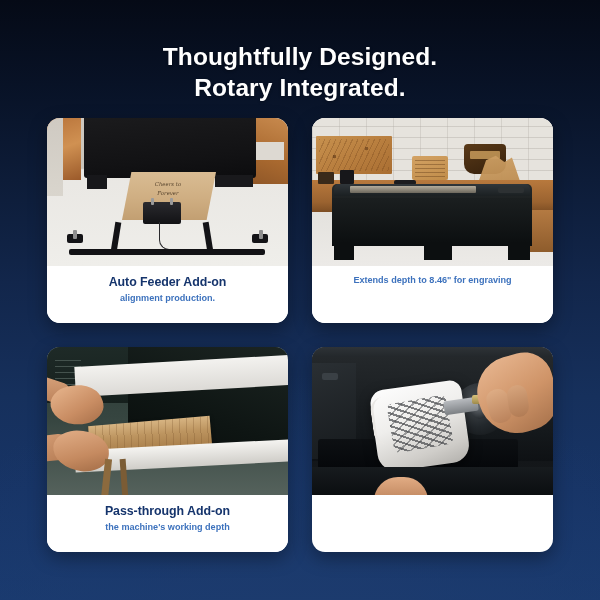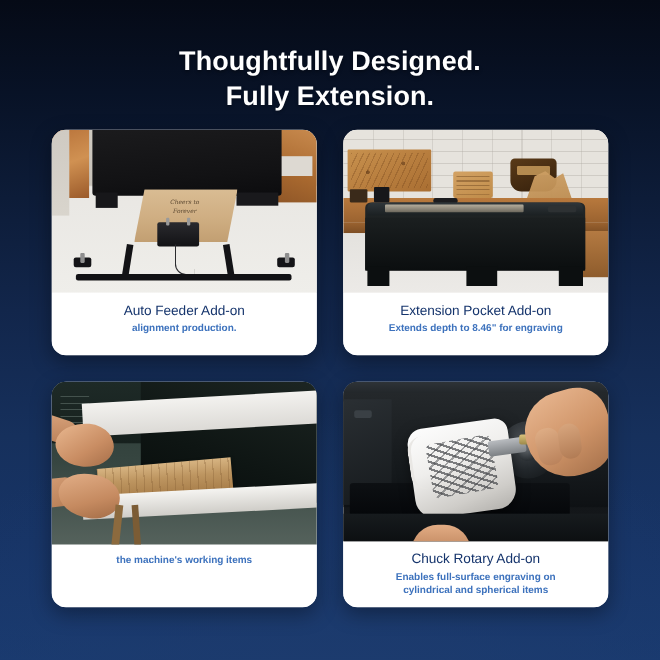--- a/index.html
+++ b/index.html
@@ -84,21 +84,21 @@
   .card-caption {
     flex: 1;
     padding: 9px 10px 10px;
     text-align: center;
     background: #ffffff;
   }
 
   .card-title {
     color: #15346c;
     font-size: 12.4px;
-    font-weight: 400;
+    font-weight: 700;
     letter-spacing: -0.05px;
     line-height: 15px;
     margin-bottom: 3px;
     white-space: nowrap;
   }
 
   .card-desc {
     color: #3d72bd;
     font-size: 9.1px;
     font-weight: 600;
@@ -434,21 +434,21 @@
     background: linear-gradient(180deg, #171b1e 0%, #0b0e10 100%);
   }
 </style>
 </head>
 <body>
 
 <div id="promo-page">
 
   <h1 id="headline">
     <span class="hl-line">Thoughtfully Designed.</span>
-    <span class="hl-line">Fully Extension.</span>
+    <span class="hl-line">Rotary Integrated.</span>
   </h1>
 
   <div id="card-grid">
 
     <div class="card">
       <div class="card-photo ph1">
         <div class="wall-left"></div>
         <div class="wall-left2"></div>
         <div class="wall-right"></div>
         <div class="wall-right-panel"></div>
@@ -494,21 +494,20 @@
         <div class="body"></div>
         <div class="pocket"></div>
         <div class="lid"></div>
         <div class="lid-glass"></div>
         <div class="panel-btn"></div>
         <div class="leg-a"></div>
         <div class="leg-b"></div>
         <div class="leg-c"></div>
       </div>
       <div class="card-caption">
-        <div class="card-title">Extension Pocket Add-on</div>
         <div class="card-desc">
           <span class="dl">Extends depth to 8.46" for engraving</span>
         </div>
       </div>
     </div>
 
     <div class="card">
       <div class="card-photo ph3">
         <div class="shelf-dark"></div>
         <div class="shelf-lines"></div>
@@ -520,22 +519,23 @@
         <div class="wood-plank">
           <div class="wood-grain"></div>
         </div>
         <div class="white-lip"></div>
         <div class="arm-bot"></div>
         <div class="hand-bot"></div>
         <div class="stand-leg"></div>
         <div class="stand-leg2"></div>
       </div>
       <div class="card-caption">
+        <div class="card-title">Pass-through Add-on</div>
         <div class="card-desc">
-          <span class="dl">the machine's working items</span>
+          <span class="dl">the machine's working depth</span>
         </div>
       </div>
     </div>
 
     <div class="card">
       <div class="card-photo ph4">
         <div class="rail-top"></div>
         <div class="bed"></div>
         <div class="panel-left"></div>
         <div class="slot-dark"></div>
@@ -546,23 +546,16 @@
         <div class="mug-rim"></div>
         <div class="mug-art"></div>
         <div class="spindle"></div>
         <div class="spindle-tip"></div>
         <div class="hand-r"></div>
         <div class="finger-1"></div>
         <div class="finger-2"></div>
         <div class="bar-bottom"></div>
         <div class="hand-b"></div>
       </div>
-      <div class="card-caption">
-        <div class="card-title">Chuck Rotary Add-on</div>
-        <div class="card-desc">
-          <span class="dl">Enables full-surface engraving on</span>
-          <span class="dl">cylindrical and spherical items</span>
-        </div>
-      </div>
     </div>
 
   </div>
 </div>
 
 </body></html>

